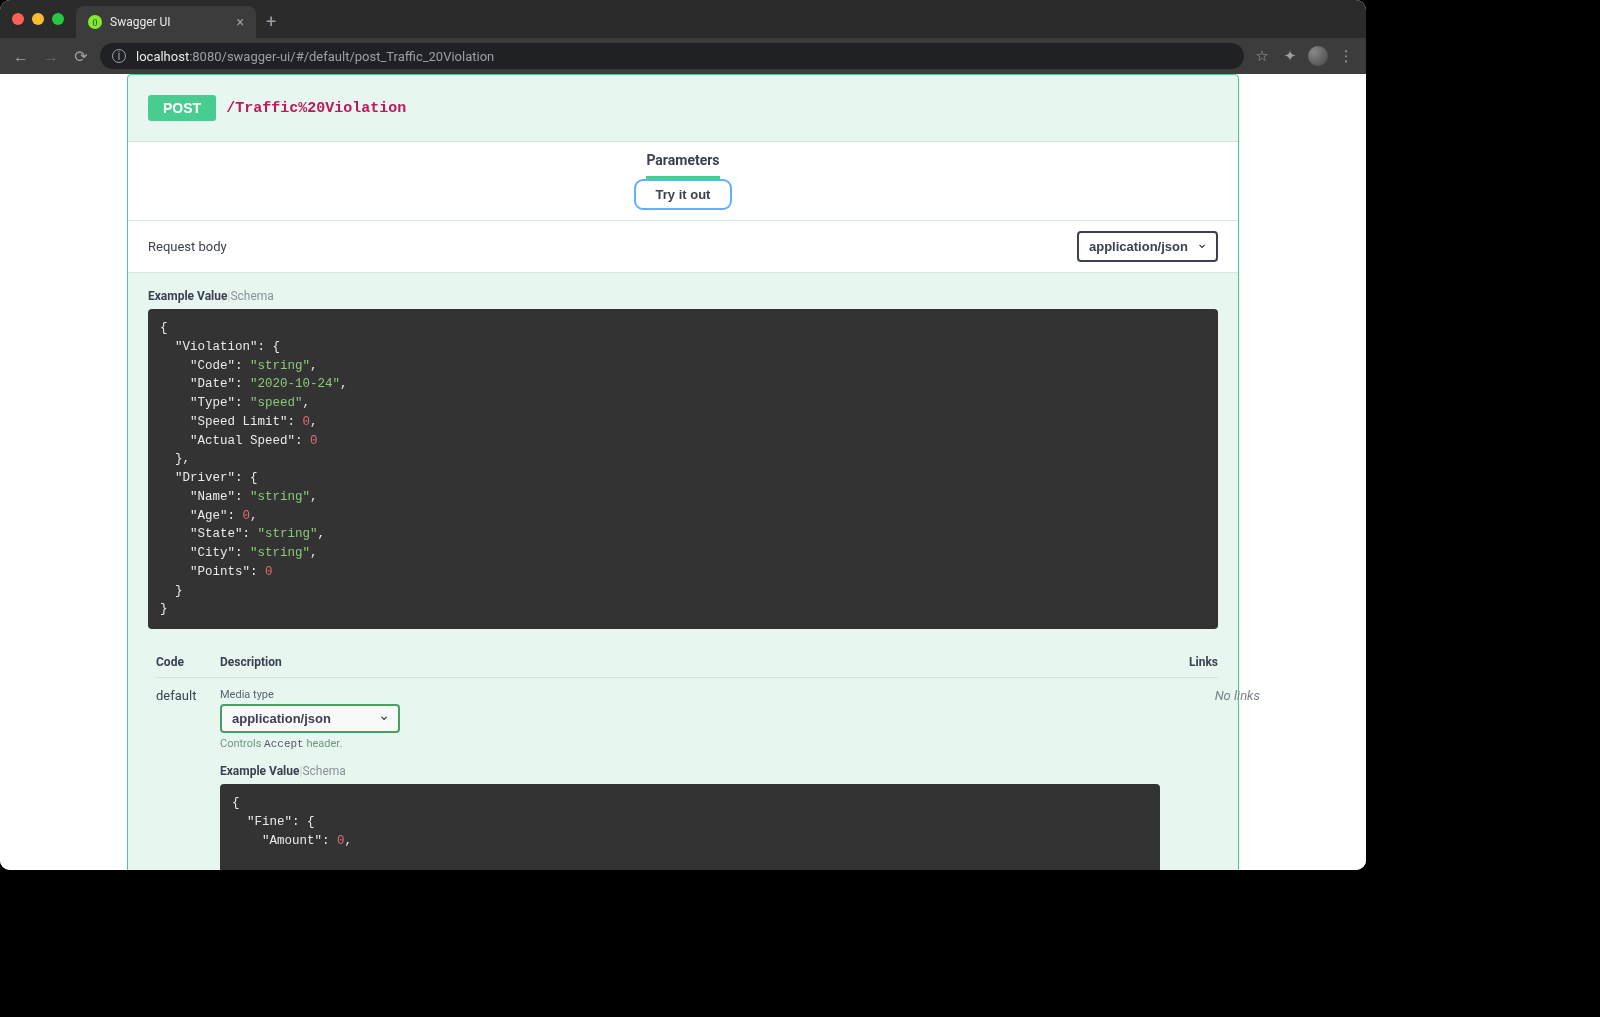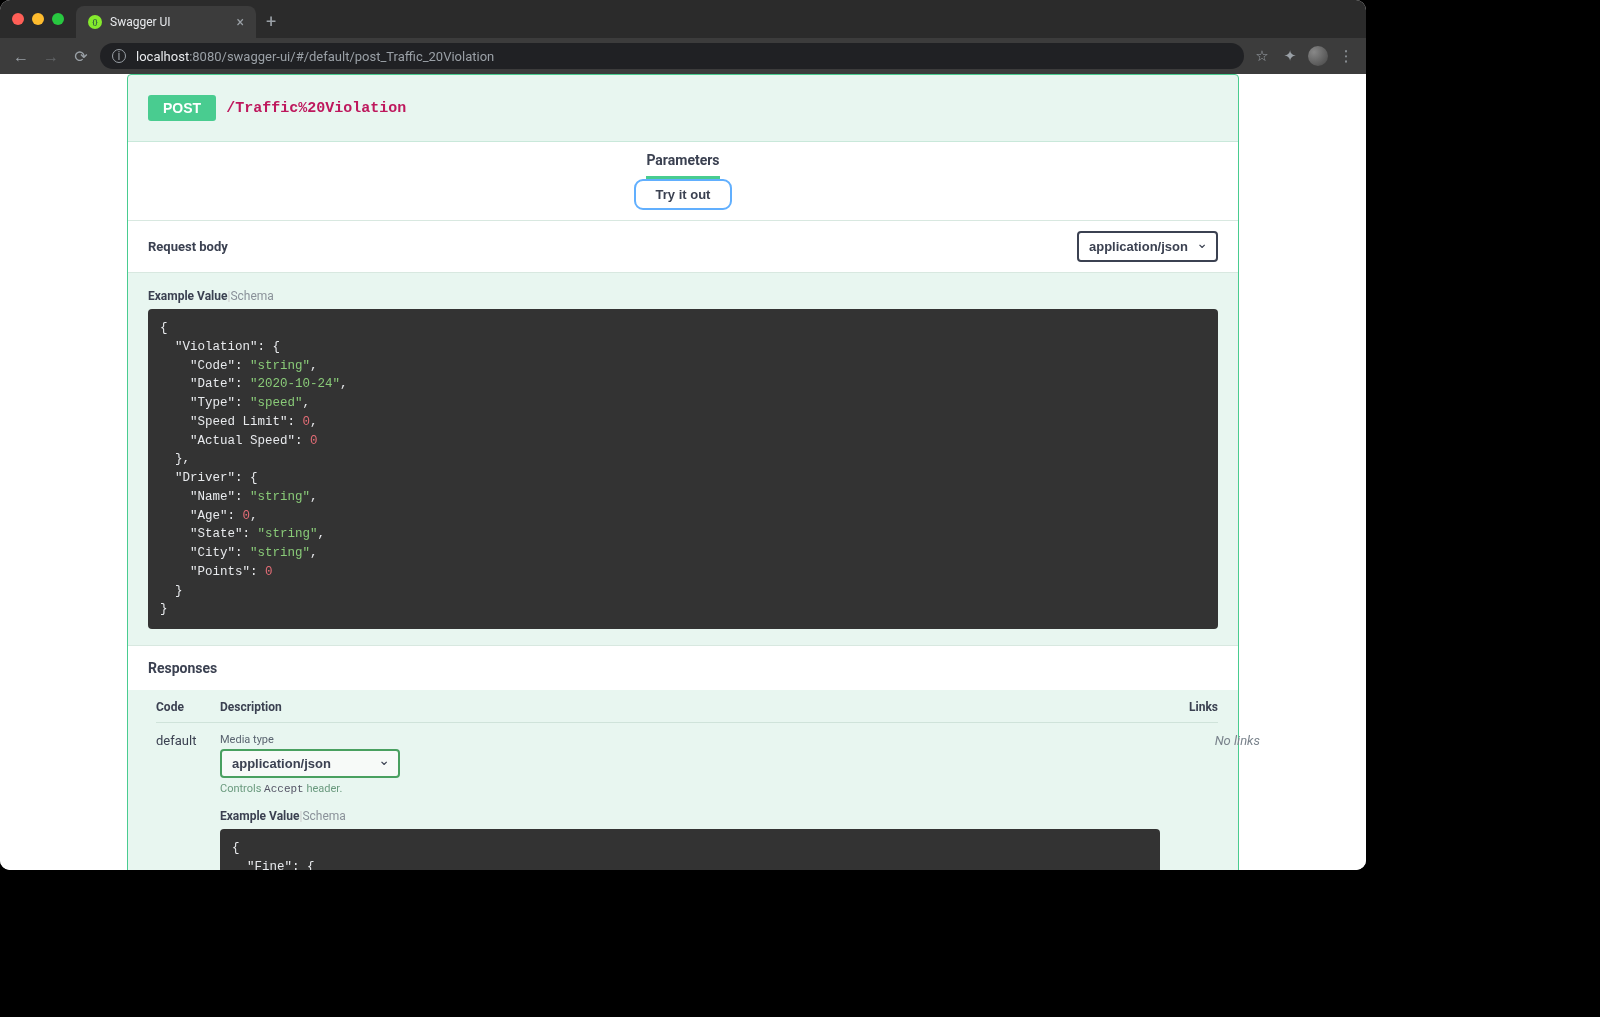--- a/index.html
+++ b/index.html
@@ -203,21 +203,21 @@
 .reqbody-bar {
   display: flex;
   align-items: center;
   justify-content: space-between;
   padding: 10px 20px;
   background: #fff;
   border-top: 1px solid #d8e8e0;
   border-bottom: 1px solid #d8e8e0;
 }
 .reqbody-label {
-  font-weight: 700;
+  font-weight: 400;
   font-size: 13px;
   color: #3b4151;
 }
 .ct-select {
   border: 2px solid #3b4151;
   border-radius: 4px;
   padding: 6px 28px 6px 10px;
   font-size: 13px;
   font-weight: 700;
   color: #3b4151;
@@ -418,21 +418,20 @@
 </span><span class="tkn-pun">  </span><span class="tkn-key">"Driver"</span><span class="tkn-pun">: {
 </span><span class="tkn-pun">    </span><span class="tkn-key">"Name"</span><span class="tkn-pun">: </span><span class="tkn-str">"string"</span><span class="tkn-pun">,
 </span><span class="tkn-pun">    </span><span class="tkn-key">"Age"</span><span class="tkn-pun">: </span><span class="tkn-num">0</span><span class="tkn-pun">,
 </span><span class="tkn-pun">    </span><span class="tkn-key">"State"</span><span class="tkn-pun">: </span><span class="tkn-str">"string"</span><span class="tkn-pun">,
 </span><span class="tkn-pun">    </span><span class="tkn-key">"City"</span><span class="tkn-pun">: </span><span class="tkn-str">"string"</span><span class="tkn-pun">,
 </span><span class="tkn-pun">    </span><span class="tkn-key">"Points"</span><span class="tkn-pun">: </span><span class="tkn-num">0</span><span class="tkn-pun">
 </span><span class="tkn-pun">  }
 </span><span class="tkn-pun">}</span></div>
         </div>
 
-        <div class="responses-head">Responses</div>
 
         <div class="resp-table">
           <div class="resp-header-row">
             <div>Code</div>
             <div>Description</div>
             <div style="text-align:right">Links</div>
           </div>
           <div class="resp-body-row">
             <div class="resp-code-cell">default</div>
             <div>

